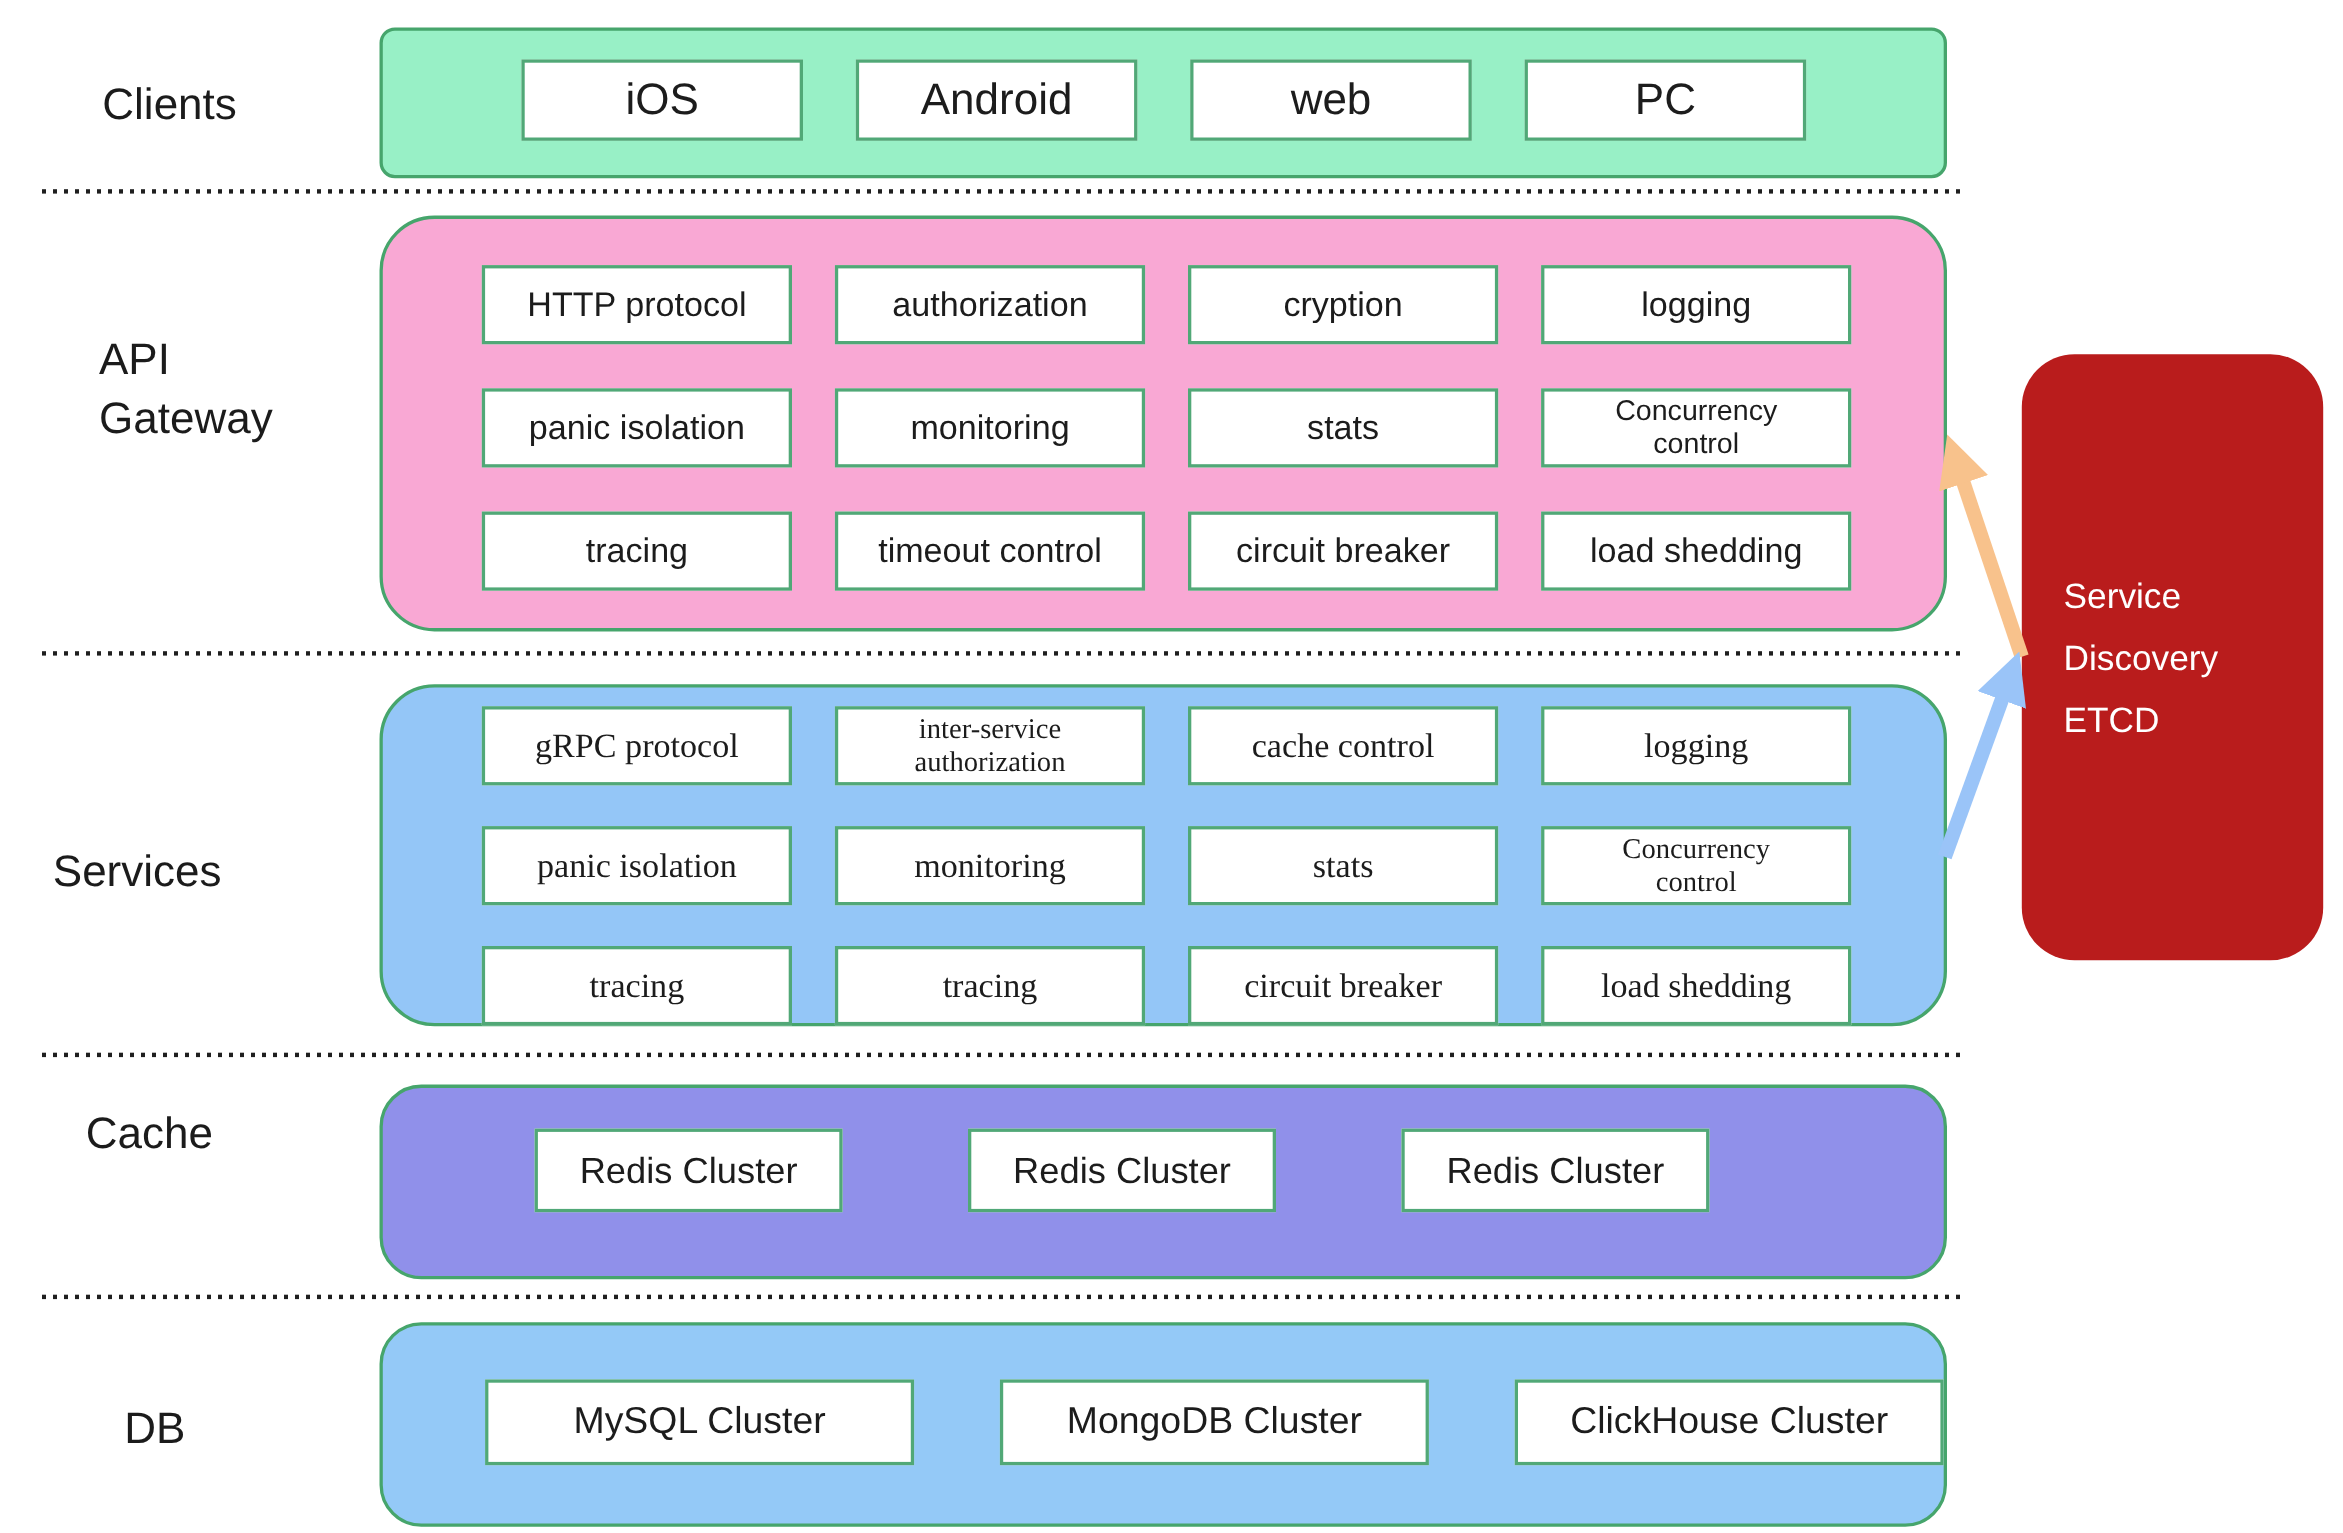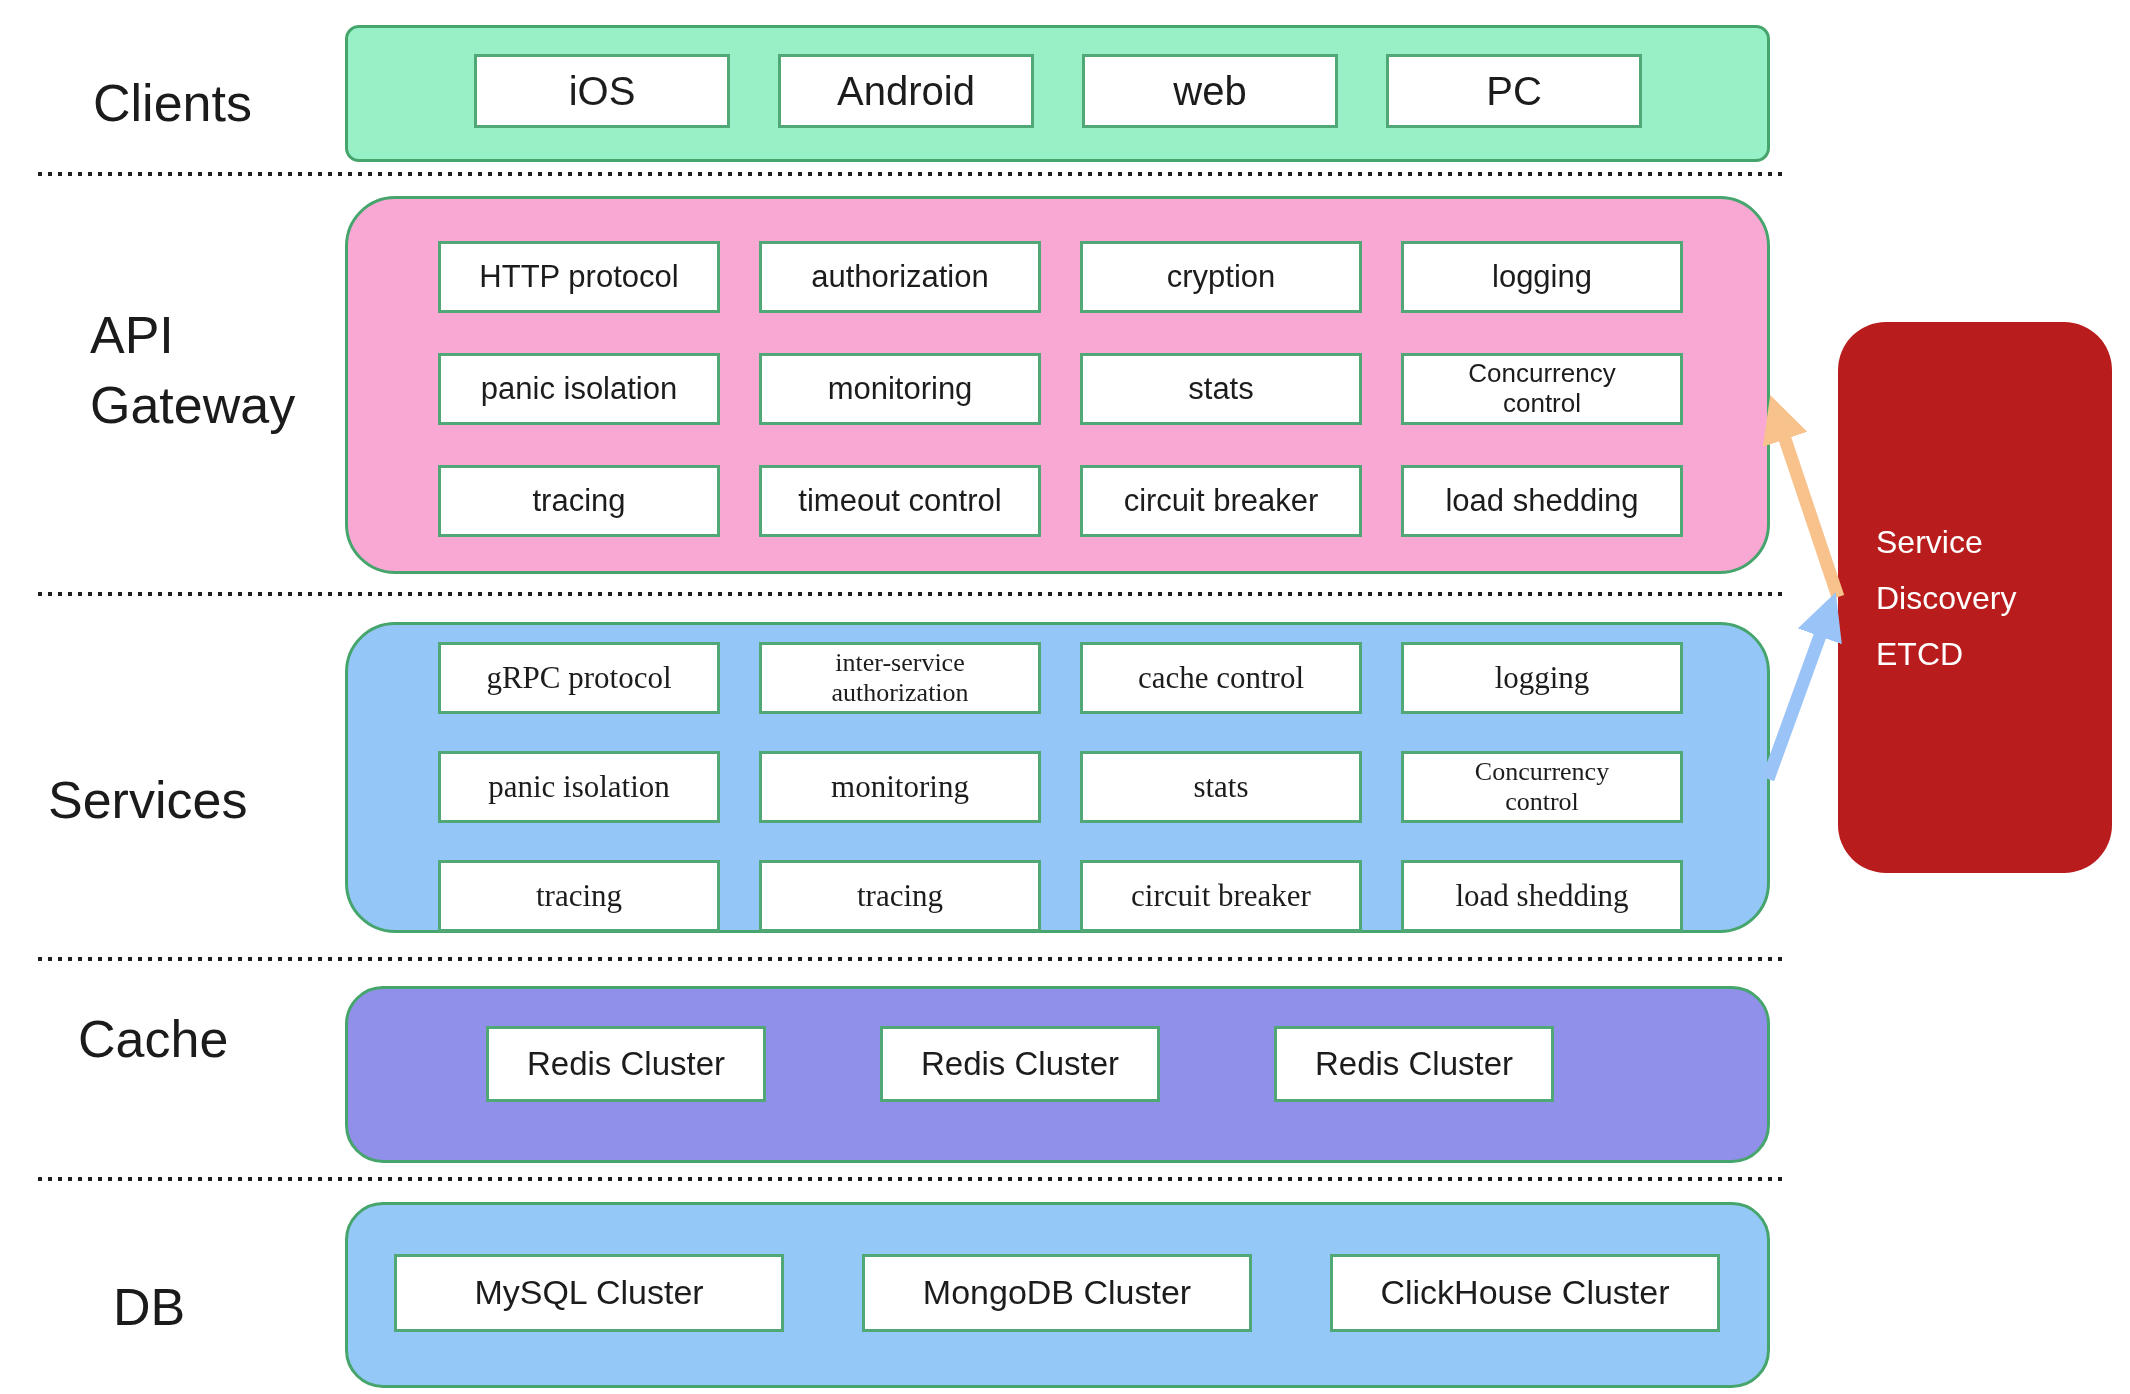--- a/index.html
+++ b/index.html
@@ -9,21 +9,21 @@
     height: 1394px;
     background: #ffffff;
     font-family: "Liberation Sans", sans-serif;
     color: #1c1c1c;
     overflow: hidden;
   }
 
   
   .row-label {
     position: absolute;
-    font-size: 52px;
+    font-size: 40px;
     line-height: 1.35;
     color: #1b1b1b;
     white-space: pre-line;
   }
   #lbl-clients  { left: 93px;  top: 68px;   }
   #lbl-gateway  { left: 90px;  top: 300px;  }
   #lbl-services { left: 48px;  top: 765px;  }
   #lbl-cache    { left: 78px;  top: 1004px; }
   #lbl-db       { left: 113px; top: 1272px; }
 
@@ -41,21 +41,21 @@
                    display: grid; grid-template-columns: repeat(4, 282px);
                    column-gap: 39px; row-gap: 40px; grid-auto-rows: 72px;
                    padding: 42px 90px; }
   .band-services { top: 622px;  height: 311px; border-radius: 50px;
                    display: grid; grid-template-columns: repeat(4, 282px);
                    column-gap: 39px; row-gap: 37px; grid-auto-rows: 72px;
                    padding: 17px 90px; font-family: Liberation Serif, serif; }
   .band-cache    { top: 986px;  height: 177px; border-radius: 38px;
                    display: flex; padding: 37px 0 0 138px; gap: 114px; }
   .band-db       { top: 1202px; height: 186px; border-radius: 38px;
-                   display: flex; padding: 49px 0 0 46px; gap: 78px; }
+                   display: flex; padding: 49px 0 0 46px; gap: 78px; justify-content: flex-end; }
 
   
   .box {
     background: #ffffff;
     border: 3px solid #51a877;
     box-sizing: border-box;
     display: flex;
     align-items: center;
     justify-content: center;
     text-align: center;

